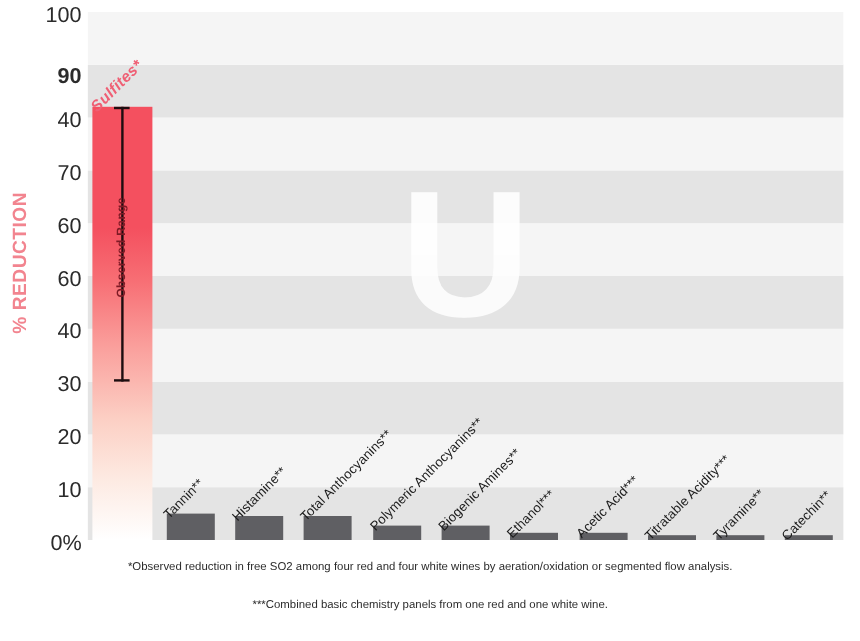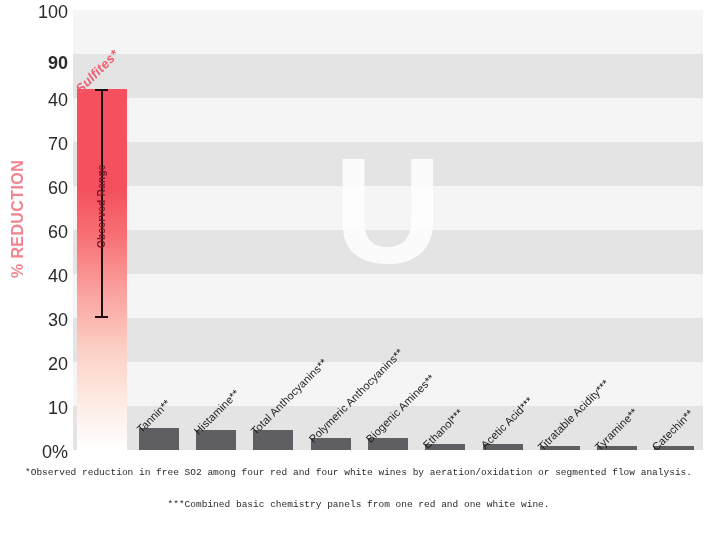--- a/index.html
+++ b/index.html
@@ -122,21 +122,21 @@
   }
 
   
   .footnotes {
     position: absolute;
     left: 0; top: 466px;
     width: 717px;
     text-align: center;
     color: #2b2b2b;
   }
-  .fn-line { font-size: 9.5px; line-height: 13.5px; font-family: Liberation Mono, monospace; }
+  .fn-line { font-size: 9.5px; line-height: 13.5px; }
   .fn-gap { height: 9px; }
 </style>
 </head>
 <body>
 
 <div id="root">
 
   <div class="y-axis-title">% REDUCTION</div>
 
   <div class="y-ticks">

